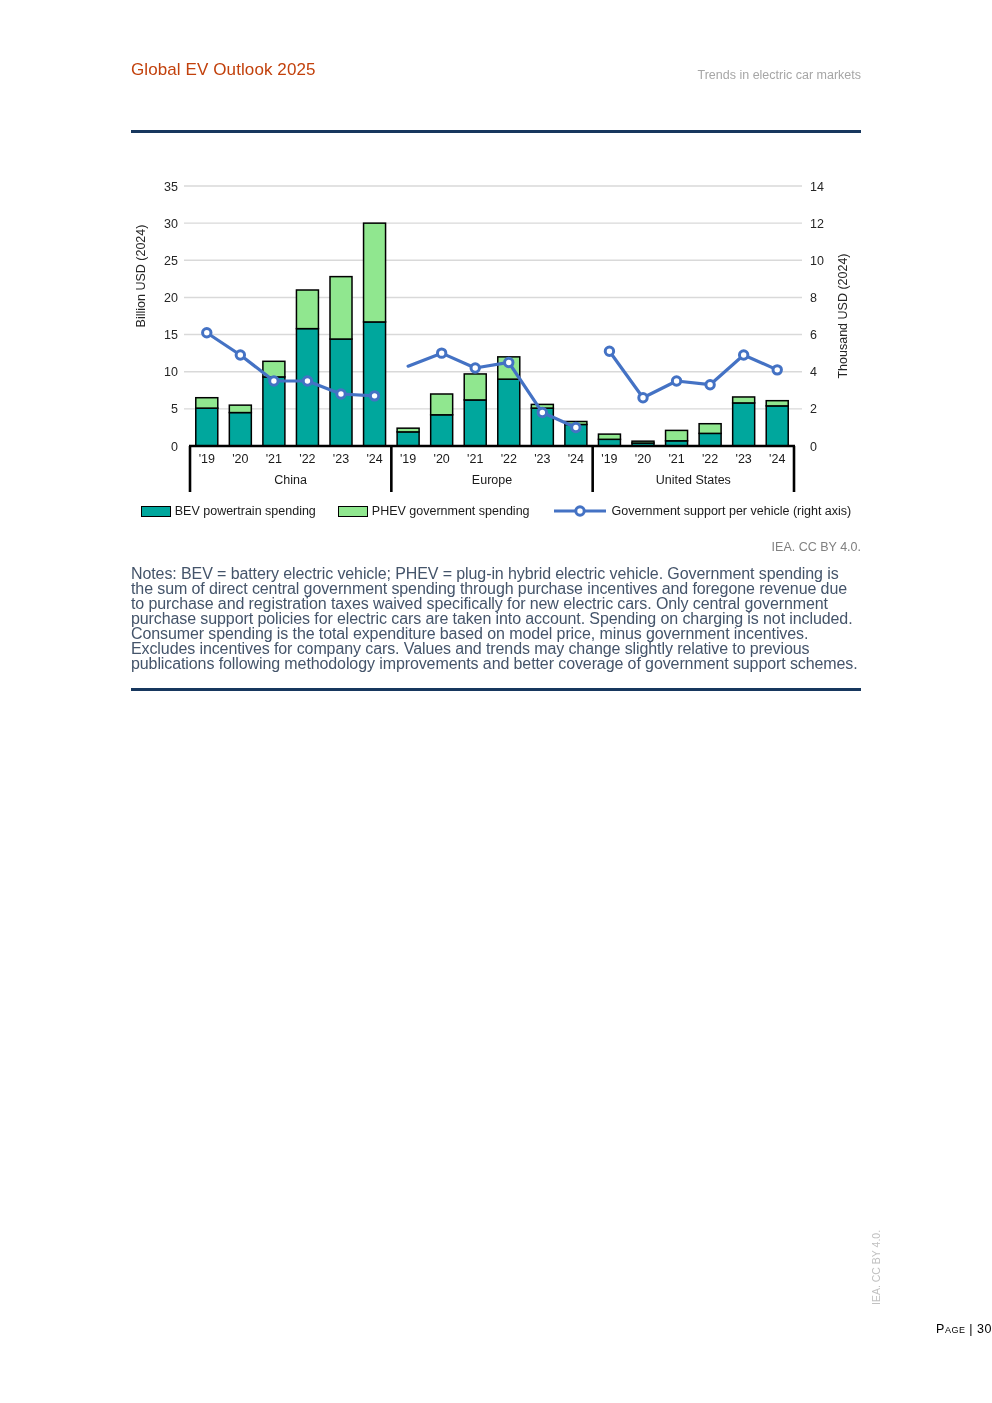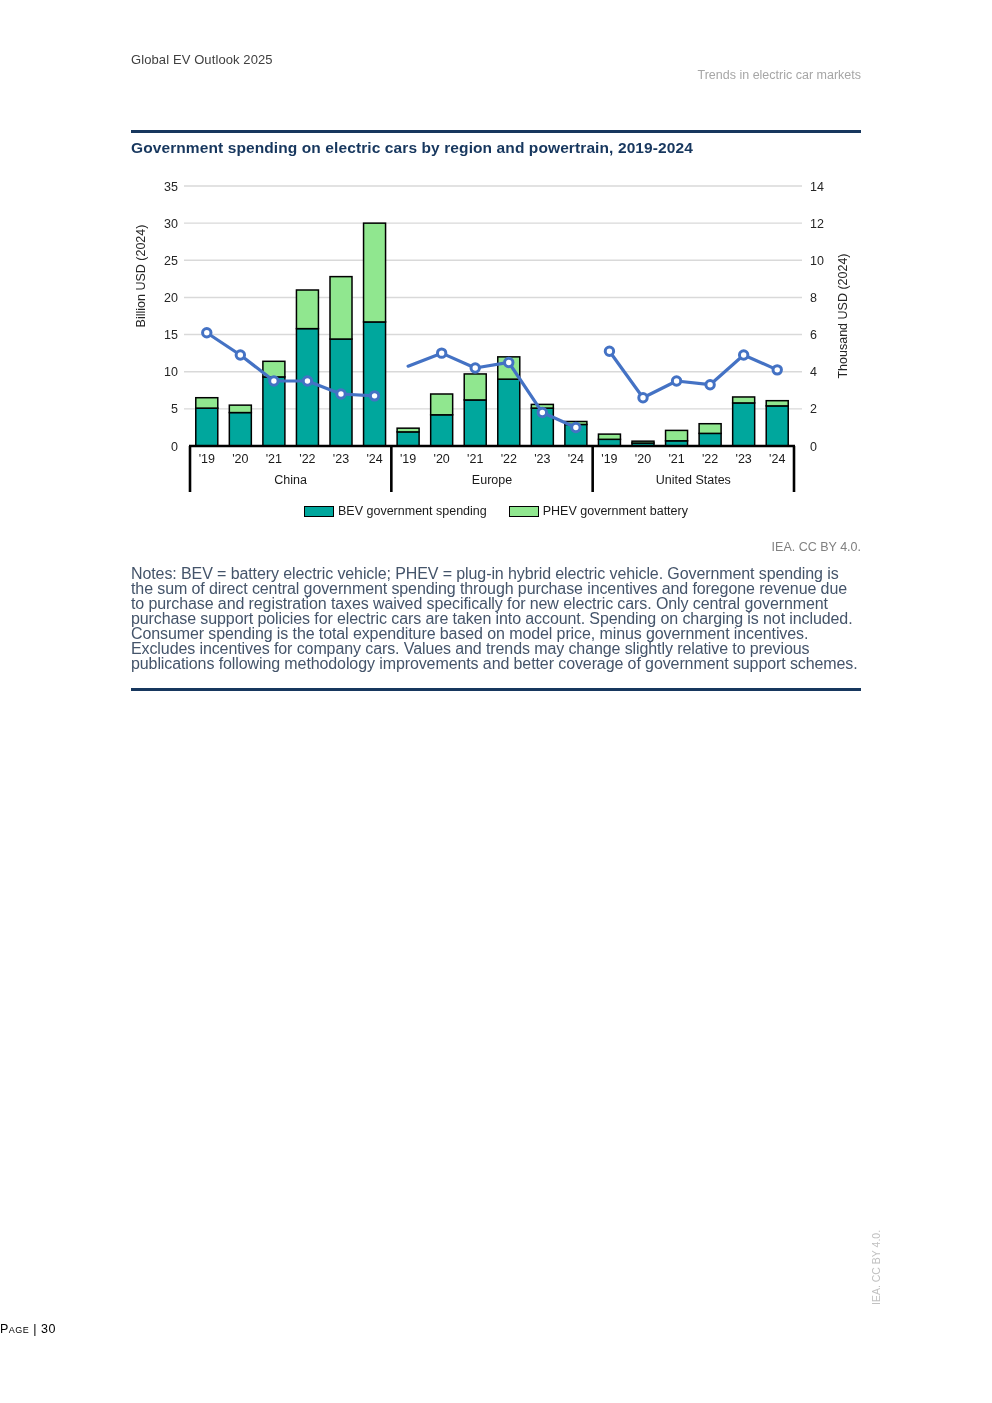--- a/index.html
+++ b/index.html
@@ -1,21 +1,21 @@
 <!DOCTYPE html>
 <html><head>
 <meta charset="utf-8">
 <style>
   * { margin:0; padding:0; box-sizing:border-box; }
   html,body { width:992px; height:1403px; background:#ffffff;
               font-family:"Liberation Sans", sans-serif; position:relative; }
   .page { position:absolute; inset:0; }
 
-  .header-left { position:absolute; left:131px; top:52px; font-size:13px;
-                 color:#404040; letter-spacing:0.1px; }
+  .header-left { position:absolute; left:131px; top:60px; font-size:17px;
+                 color:#c2410c; letter-spacing:0.1px; }
   .header-right { position:absolute; right:131px; top:68px; font-size:12.5px;
                   color:#a6a6a6; }
 
   .rule-top { position:absolute; left:131px; top:130px; width:730px; height:3px;
               background:#17375e; }
   .fig-title { position:absolute; left:131px; top:139px; width:730px;
                font-size:15.5px; font-weight:bold; color:#17375e;
                letter-spacing:0.1px; }
 
   .chart-wrap { position:absolute; left:131px; top:166px; width:730px; height:335px; }
@@ -32,38 +32,37 @@
 
   .notes { position:absolute; left:131px; top:566px; width:732px;
            font-size:16px; line-height:15px; color:#44546a; letter-spacing:-0.1px; }
   .sources { position:absolute; left:131px; top:661px; width:732px;
              font-size:11.8px; line-height:15px; color:#44546a; letter-spacing:-0.1px; }
 
   .rule-bottom { position:absolute; left:131px; top:688px; width:730px; height:3px;
                  background:#17375e; }
 
   .footer-page { position:absolute; left:0; top:1322px; width:992px;
-                 text-align:left; font-size:12.5px; color:#000;
+                 text-align:right; font-size:12.5px; color:#000;
                  font-variant:small-caps; letter-spacing:0.5px; }
 
   .side-note { position:absolute; left:870px; top:1305px; width:140px;
                font-size:10.5px; color:#c0c0c0;
                transform:rotate(-90deg); transform-origin:left top;
                white-space:nowrap; }
 </style>
 </head>
 <body>
 
 <div class="page">
 
   <div class="header-left">Global EV Outlook 2025</div>
   <div class="header-right">Trends in electric car markets</div>
 
   <div class="rule-top"></div>
-  <div class="fig-title">Government spending on electric cars by region and powertrain, 2019-2024</div>
 
   <div class="chart-wrap">
     <svg width="730" height="335" viewBox="0 0 730 335">
         <g>
           <line x1="53" y1="242.85714285714286" x2="671" y2="242.85714285714286" stroke="#d9d9d9" stroke-width="1.4"></line>
           <line x1="53" y1="205.71428571428572" x2="671" y2="205.71428571428572" stroke="#d9d9d9" stroke-width="1.4"></line>
           <line x1="53" y1="168.57142857142856" x2="671" y2="168.57142857142856" stroke="#d9d9d9" stroke-width="1.4"></line>
           <line x1="53" y1="131.42857142857142" x2="671" y2="131.42857142857142" stroke="#d9d9d9" stroke-width="1.4"></line>
           <line x1="53" y1="94.28571428571428" x2="671" y2="94.28571428571428" stroke="#d9d9d9" stroke-width="1.4"></line>
           <line x1="53" y1="57.14285714285714" x2="671" y2="57.14285714285714" stroke="#d9d9d9" stroke-width="1.4"></line>
@@ -174,25 +173,32 @@
           <line x1="260.33333333333337" y1="280" x2="260.33333333333337" y2="326" stroke="#000" stroke-width="2.6"></line>
           <line x1="461.6666666666667" y1="280" x2="461.6666666666667" y2="326" stroke="#000" stroke-width="2.6"></line>
           <line x1="663" y1="280" x2="663" y2="326" stroke="#000" stroke-width="2.6"></line>
         </g>
       </svg>
   </div>
 
   <div class="legend-row">
     <span class="legend-item">
       <span class="swatch" style="background:#00a79d;"></span>
-      <span>BEV government spending</span>
+      <span>BEV powertrain spending</span>
     </span>
     <span class="legend-item">
       <span class="swatch" style="background:#90e78f;"></span>
-      <span>PHEV government battery</span>
+      <span>PHEV government spending</span>
+    </span>
+    <span class="legend-item">
+      <svg class="line-glyph" viewBox="0 0 56 12">
+        <line x1="2" y1="6" x2="54" y2="6" stroke="#4472c4" stroke-width="3.2"></line>
+        <circle cx="28" cy="6" r="4.2" fill="#ffffff" stroke="#4472c4" stroke-width="3"></circle>
+      </svg>
+      <span>Government support per vehicle (right axis)</span>
     </span>
   </div>
 
   <div class="attribution">IEA. CC BY 4.0.</div>
 
   <div class="notes">Notes: BEV = battery electric vehicle; PHEV = plug-in hybrid electric vehicle. Government spending is the sum of direct central government spending through purchase incentives and foregone revenue due to purchase and registration taxes waived specifically for new electric cars. Only central government purchase support policies for electric cars are taken into account. Spending on charging is not included. Consumer spending is the total expenditure based on model price, minus government incentives. Excludes incentives for company cars. Values and trends may change slightly relative to previous publications following methodology improvements and better coverage of government support schemes.</div>
 
   <div class="rule-bottom"></div>
 
   <div class="footer-page">Page | 30</div>

